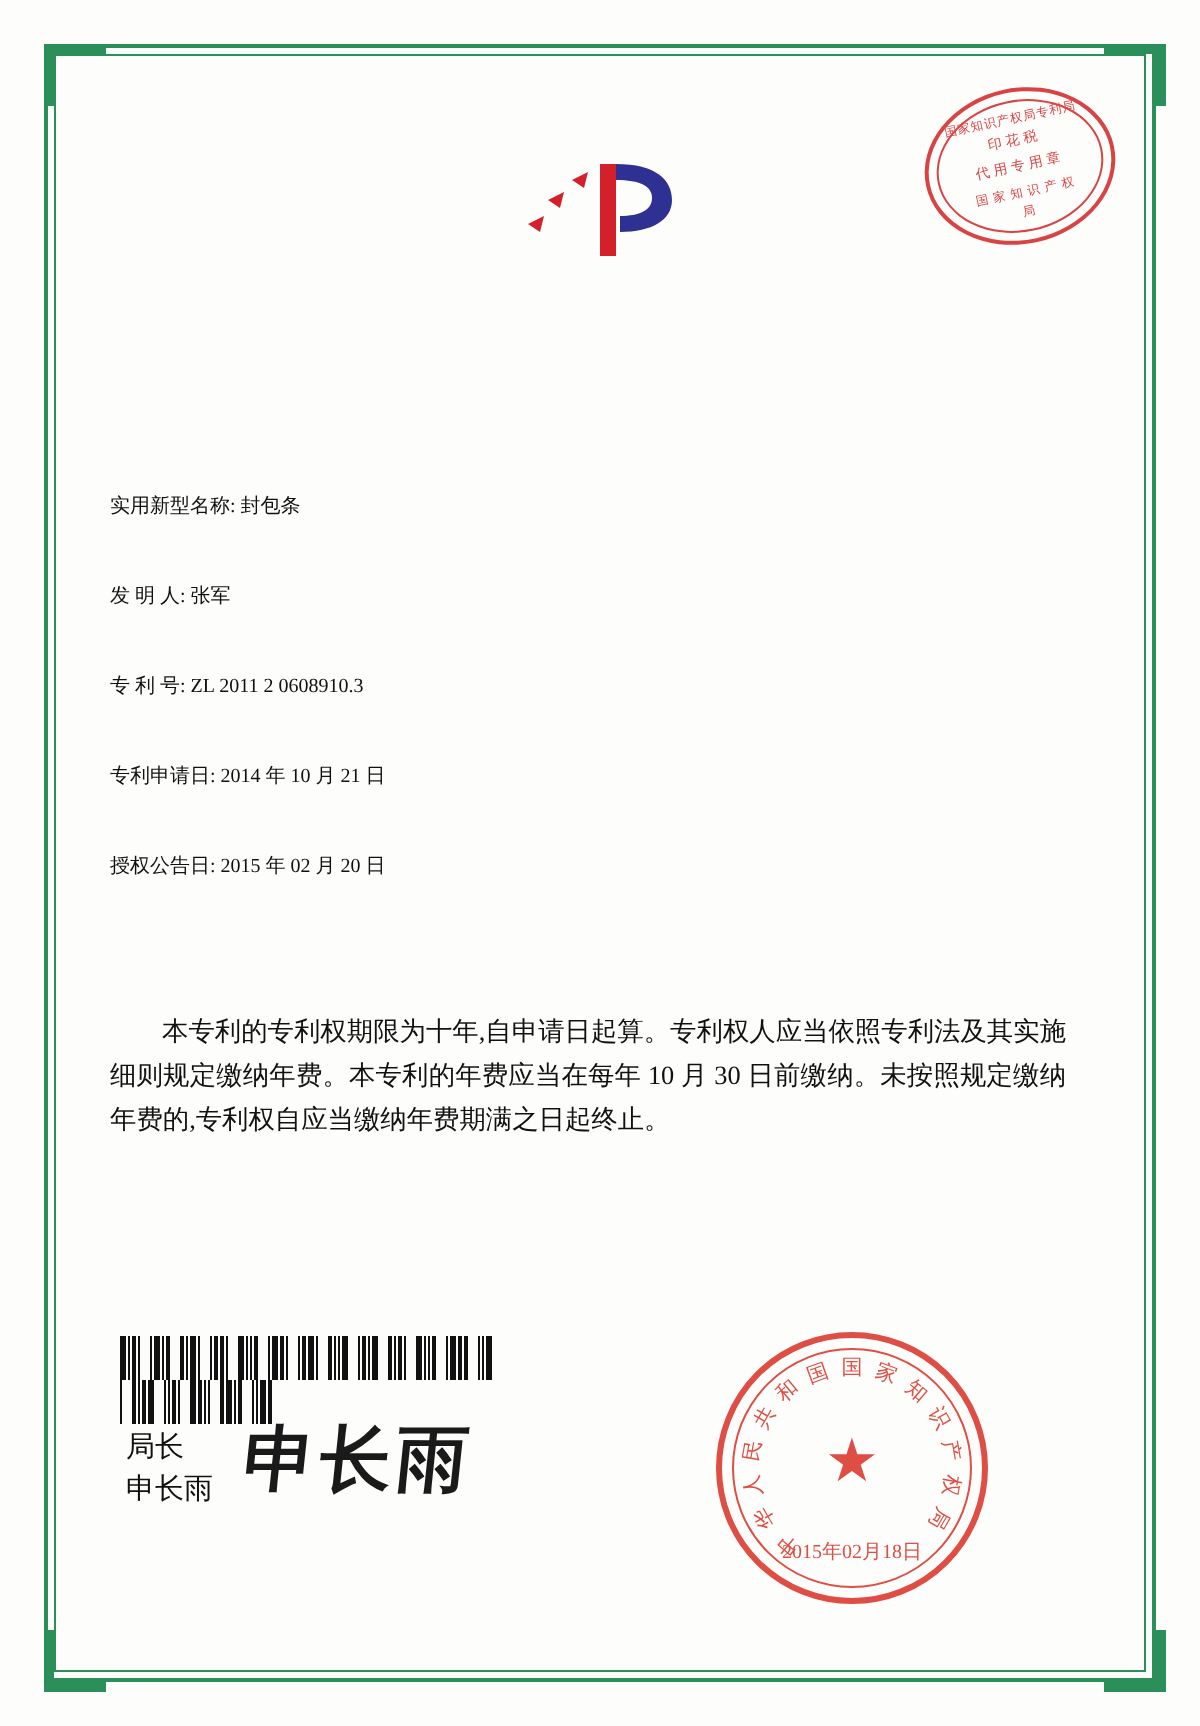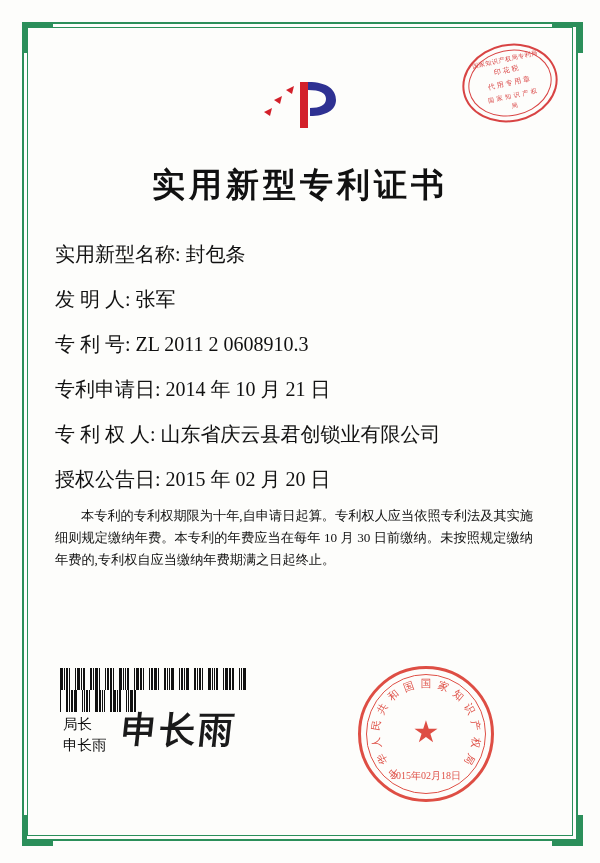--- a/index.html
+++ b/index.html
@@ -115,21 +115,21 @@
   }
 
   
   .fields {
     position: absolute;
     left: 55px;
     top: 243px;
     width: 480px;
   }
   .field-row {
-    font-size: 20px;
+    font-size: 10px;
     line-height: 22px;
     margin-bottom: 23px;
     color: #111;
     white-space: nowrap;
   }
   .field-label {
     display: inline-block;
     color: #111;
   }
   .field-value {
@@ -271,42 +271,37 @@
 
   <div class="seal-top">
     <div class="ring"></div>
     <div class="arc a1">国家知识产权局专利局</div>
     <div class="arc a2">印花税</div>
     <div class="arc a3">代用专用章</div>
     <div class="arc a4">国 家 知 识 产 权</div>
     <div class="arc a5">局</div>
   </div>
 
-  <div class="doc-title">实用新型专利证书</div>
 
   <div class="fields">
     <div class="field-row">
       <span class="field-label">实用新型名称:</span>
       <span class="field-value">封包条</span>
     </div>
     <div class="field-row">
       <span class="field-label">发 明 人:</span>
       <span class="field-value">张军</span>
     </div>
     <div class="field-row">
       <span class="field-label">专 利 号:</span>
       <span class="field-value">ZL 2011 2 0608910.3</span>
     </div>
     <div class="field-row">
       <span class="field-label">专利申请日:</span>
       <span class="field-value">2014 年 10 月 21 日</span>
-    </div>
-    <div class="field-row">
-      <span class="field-label">专 利 权 人:</span>
-      <span class="field-value">山东省庆云县君创锁业有限公司</span>
     </div>
     <div class="field-row">
       <span class="field-label">授权公告日:</span>
       <span class="field-value">2015 年 02 月 20 日</span>
     </div>
   </div>
 
   <div class="body-text">
     <p>本专利的专利权期限为十年,自申请日起算。专利权人应当依照专利法及其实施细则规定缴纳年费。本专利的年费应当在每年 10 月 30 日前缴纳。未按照规定缴纳年费的,专利权自应当缴纳年费期满之日起终止。</p>
   </div>

